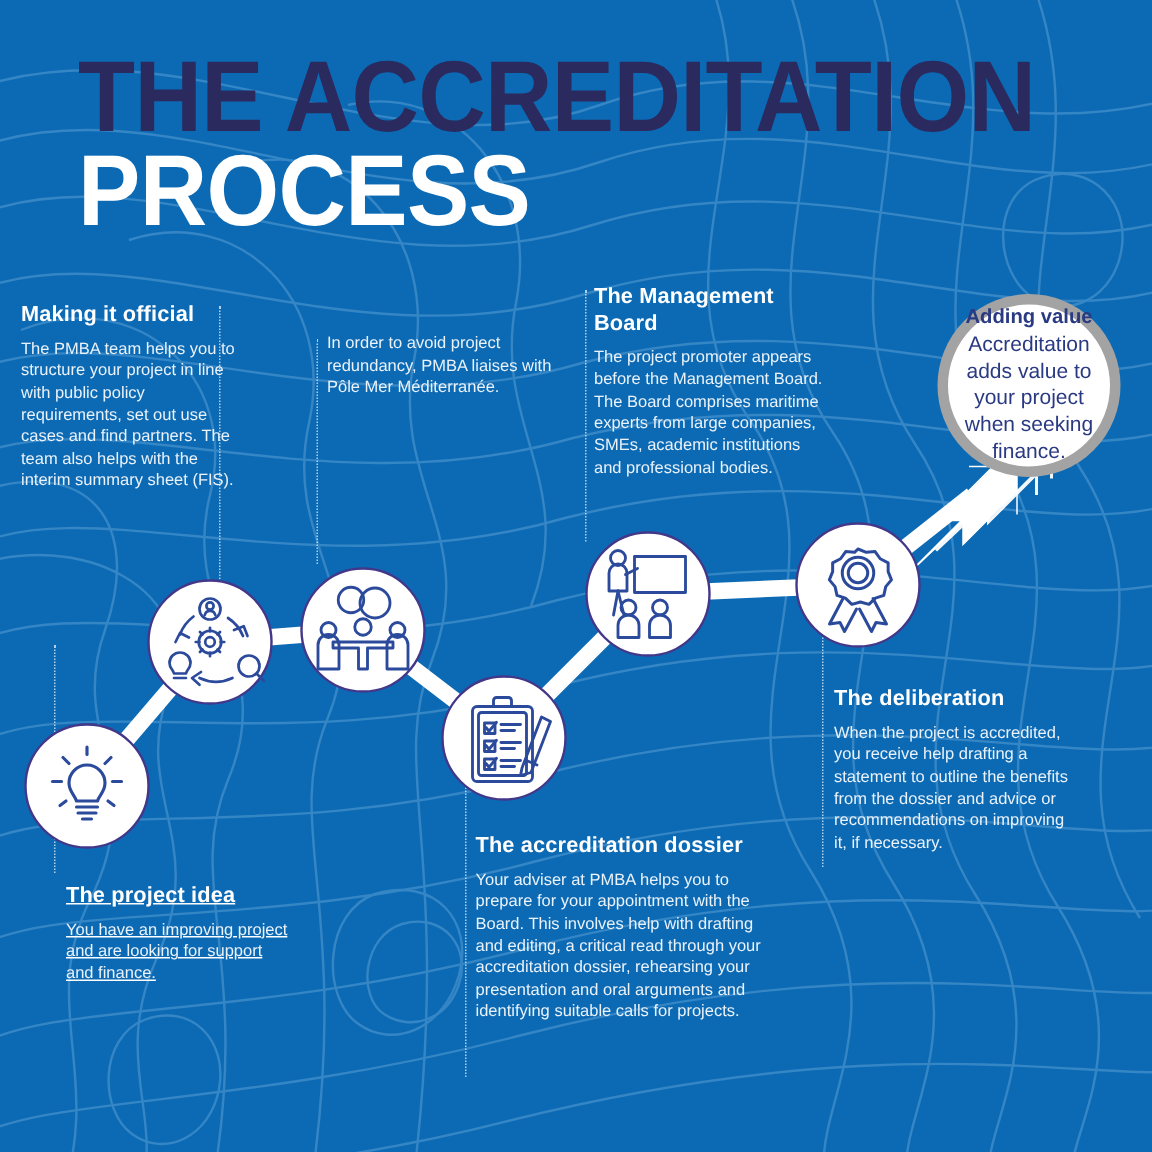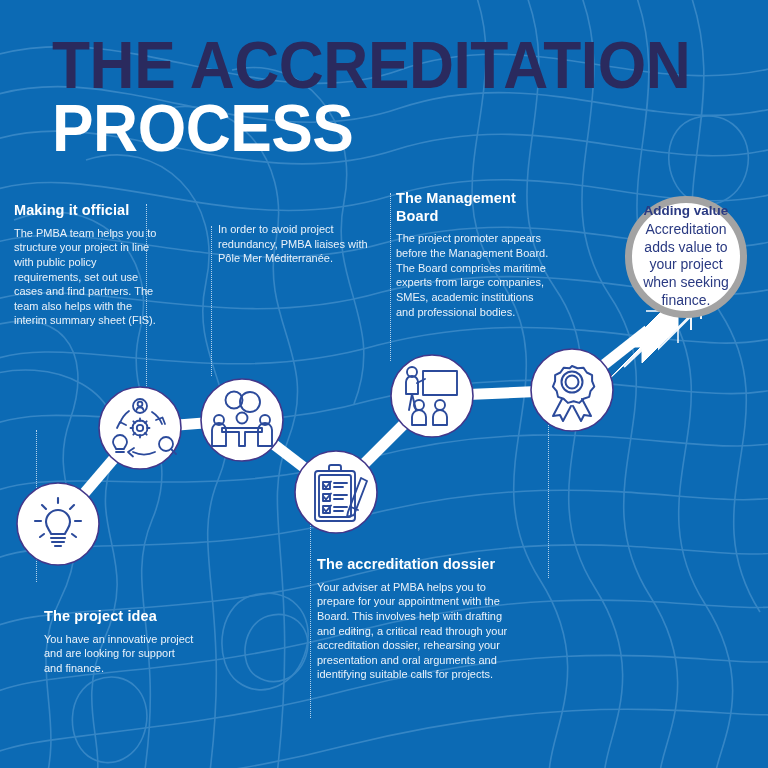--- a/index.html
+++ b/index.html
@@ -47,21 +47,21 @@
     line-height:1.33;
     color:#eaf2fa;
   }
   .align-right{}
   .align-left{text-align:left;}
 
   
   #blk-making{left:14px;top:202px;width:145px;}
   #blk-coord {left:218px;top:222px;width:160px;}
   #blk-board {left:396px;top:190px;width:158px;}
-  #blk-idea  {left:44px;top:608px;width:150px;}
+  #blk-idea  {left:44px;top:589px;width:150px;text-decoration:underline;}
   #blk-dossier{left:317px;top:556px;width:192px;}
   #blk-delib {left:556px;top:458px;width:158px;}
 
   
   #adding-value{
     position:absolute;left:625px;top:196px;width:122px;height:122px;
     border-radius:50%;
     background:#ffffff;
     border:7px solid #a3a3a3;
     box-sizing:border-box;
@@ -298,27 +298,31 @@
     <p>In order to avoid project redundancy, PMBA liaises with Pôle Mer Méditerranée.</p>
   </div>
 
   <div class="block align-left" id="blk-board">
     <h3>The Management Board</h3>
     <p>The project promoter appears before the Management Board. The Board comprises maritime experts from large companies, SMEs, academic institutions and professional bodies.</p>
   </div>
 
   <div class="block align-left" id="blk-idea">
     <h3>The project idea</h3>
-    <p>You have an innovative project and are looking for support and finance.</p>
+    <p>You have an improving project and are looking for support and finance.</p>
   </div>
 
   <div class="block align-left" id="blk-dossier">
     <h3>The accreditation dossier</h3>
     <p>Your adviser at PMBA helps you to prepare for your appointment with the Board. This involves help with drafting and editing, a critical read through your accreditation dossier, rehearsing your presentation and oral arguments and identifying suitable calls for projects.</p>
   </div>
 
+  <div class="block align-left" id="blk-delib">
+    <h3>The deliberation</h3>
+    <p>When the project is accredited, you receive help drafting a statement to outline the benefits from the dossier and advice or recommendations on improving it, if necessary.</p>
+  </div>
 
   <div id="adding-value">
     <h3>Adding value</h3>
     <p>Accreditation adds value to your project when seeking finance.</p>
   </div>
 
 </div>
 
 </body></html>

